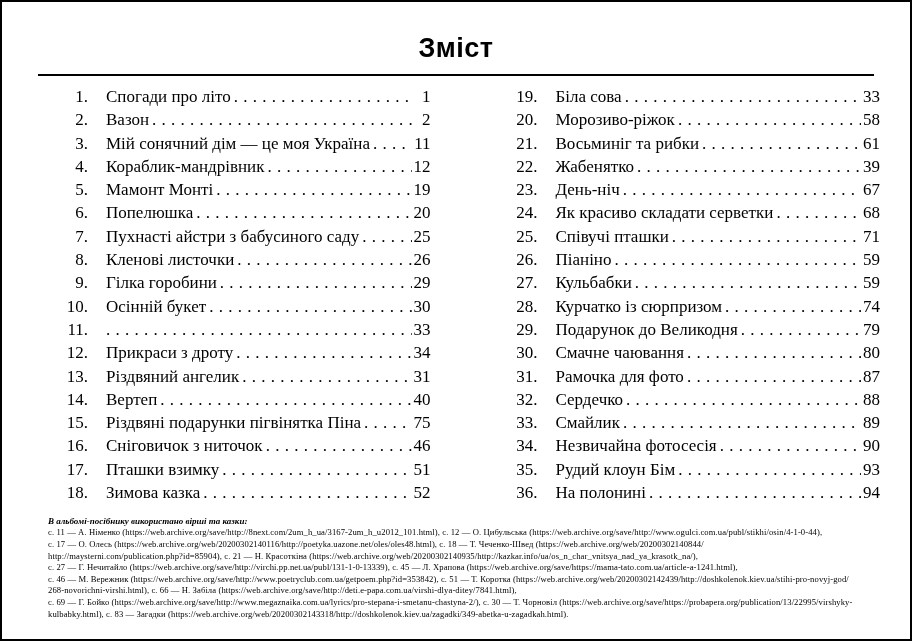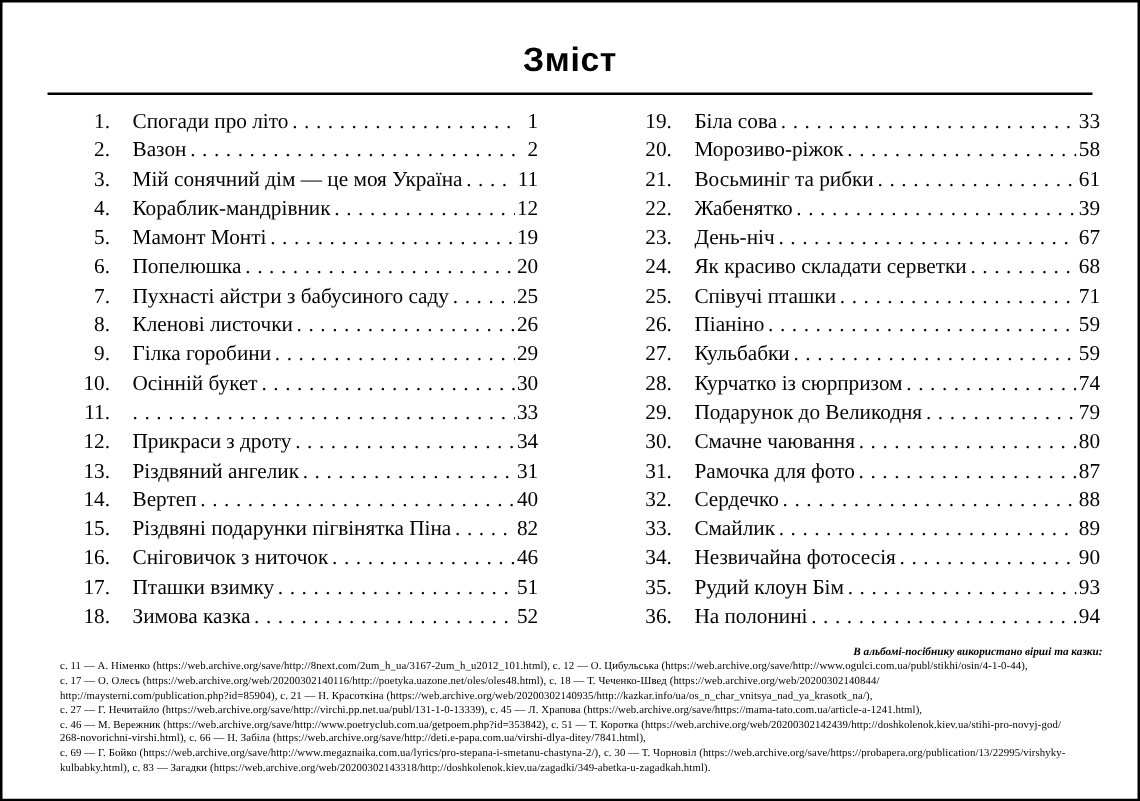--- a/index.html
+++ b/index.html
@@ -63,21 +63,20 @@
     padding-left: 2px;
   }
   .footer {
     margin: 9px 28px 0 46px;
   }
   .footer-heading {
     font-style: italic;
     font-weight: bold;
     font-size: 9px;
     line-height: 12px;
-    text-align: right;
   }
   .ref-line {
     font-size: 8.6px;
     line-height: 11.6px;
     letter-spacing: 0.1px;
     white-space: nowrap;
     overflow: hidden;
   }
 </style>
 </head>
@@ -169,21 +168,21 @@
         <div class="toc-row">
           <span class="num">14.</span>
           <span class="entry-title">Вертеп</span>
           <span class="dots"></span>
           <span class="pg">40</span>
         </div>
         <div class="toc-row">
           <span class="num">15.</span>
           <span class="entry-title">Різдвяні подарунки пігвінятка Піна</span>
           <span class="dots"></span>
-          <span class="pg">82</span>
+          <span class="pg">75</span>
         </div>
         <div class="toc-row">
           <span class="num">16.</span>
           <span class="entry-title">Сніговичок з ниточок</span>
           <span class="dots"></span>
           <span class="pg">46</span>
         </div>
         <div class="toc-row">
           <span class="num">17.</span>
           <span class="entry-title">Пташки взимку</span>

